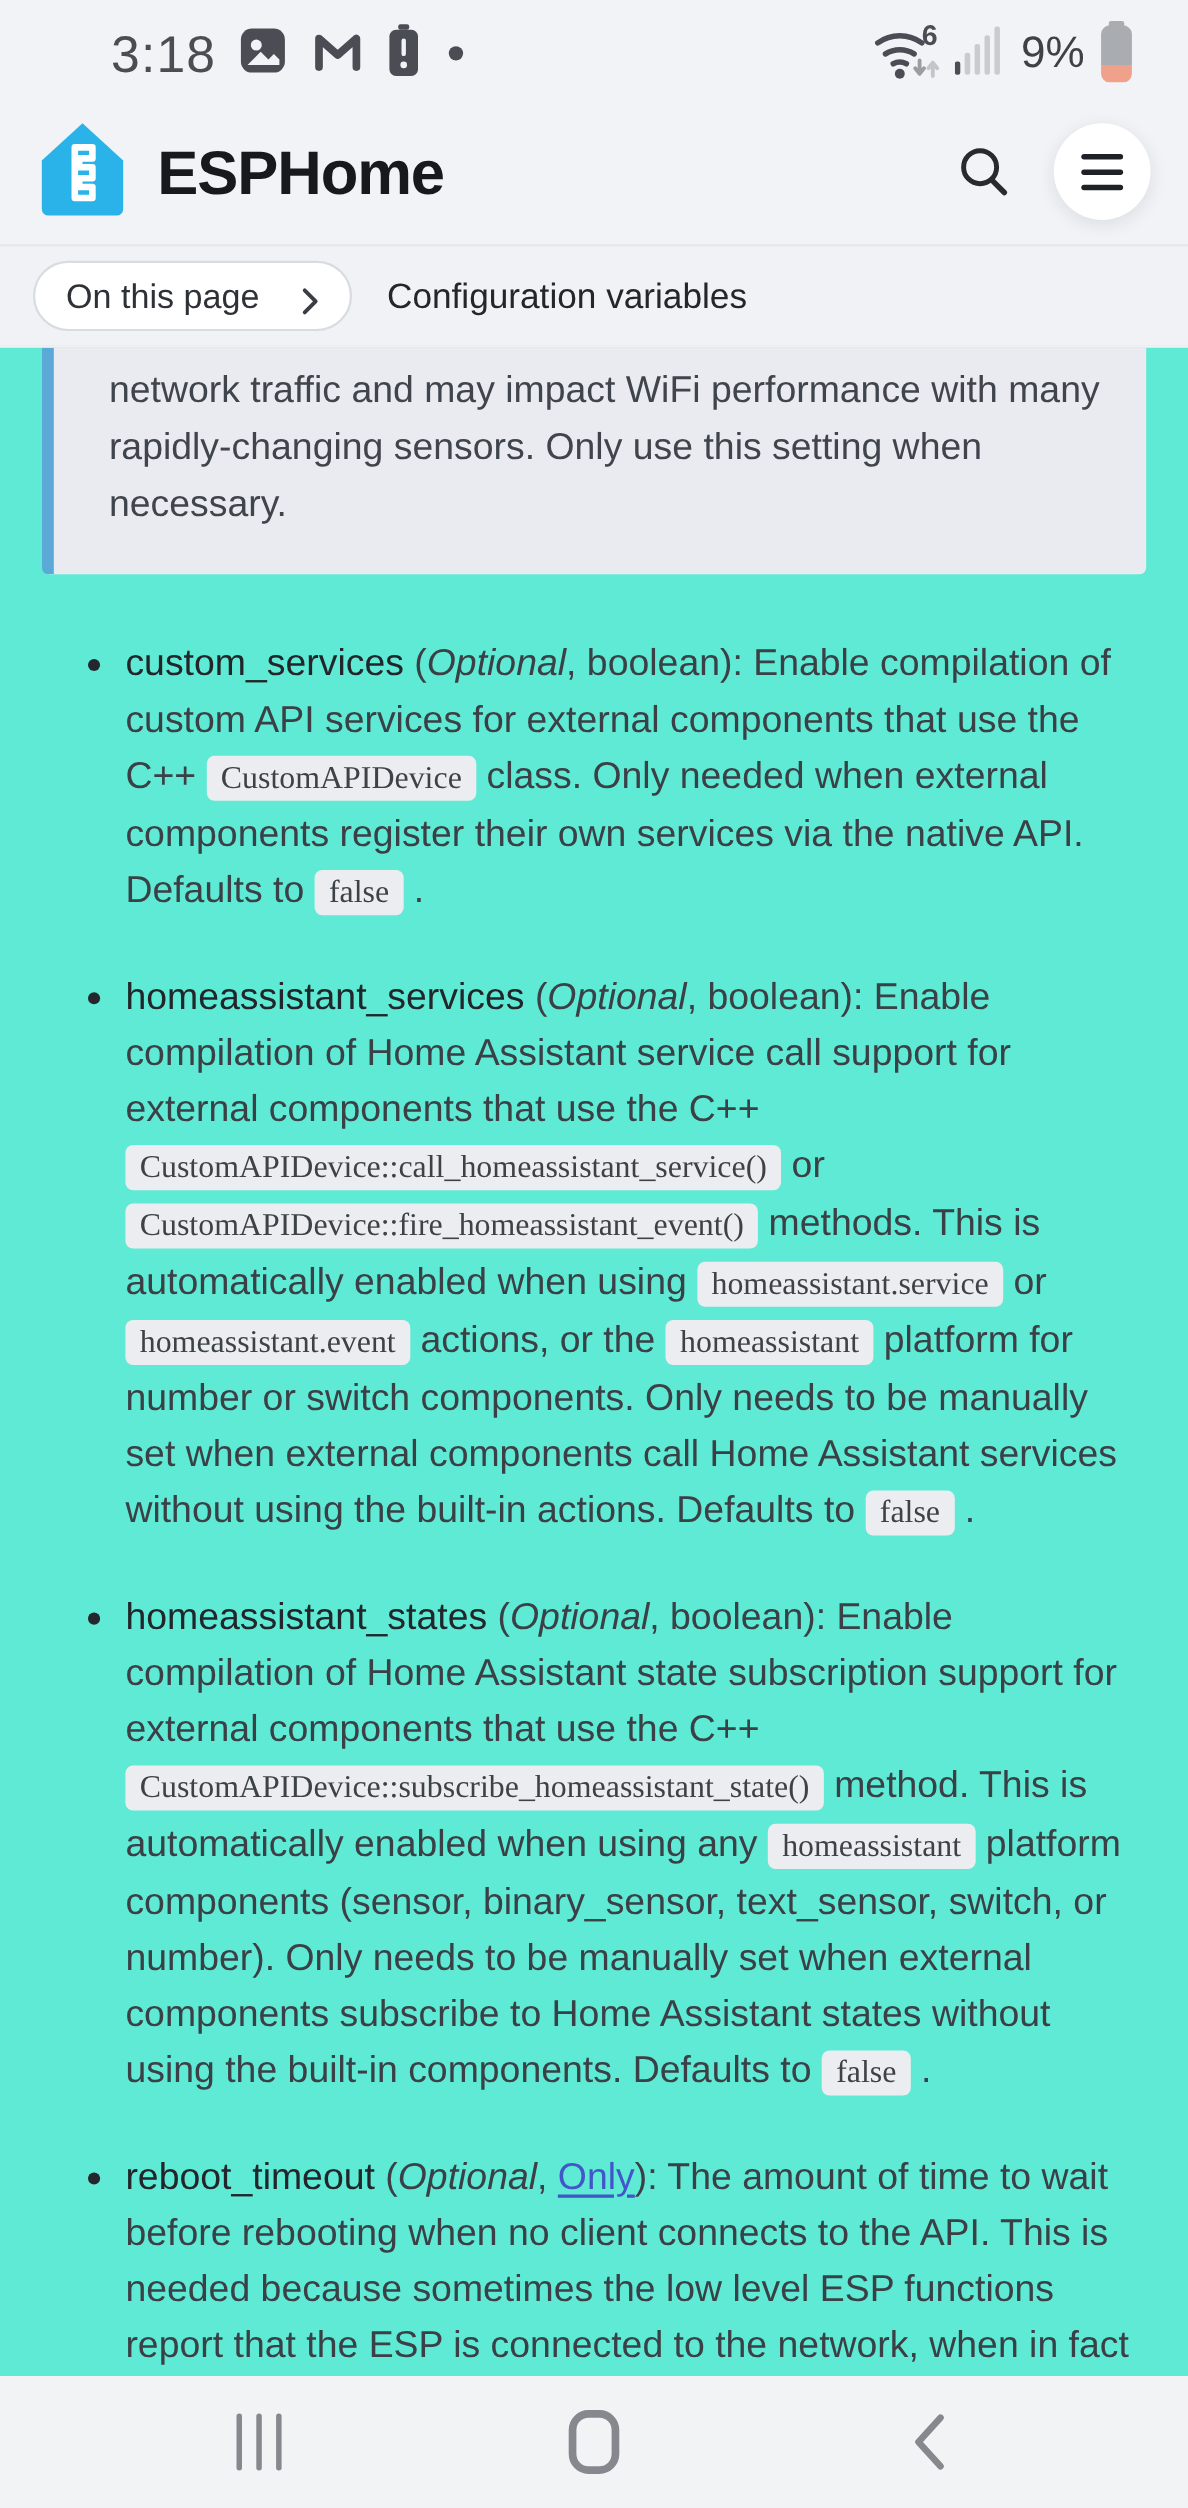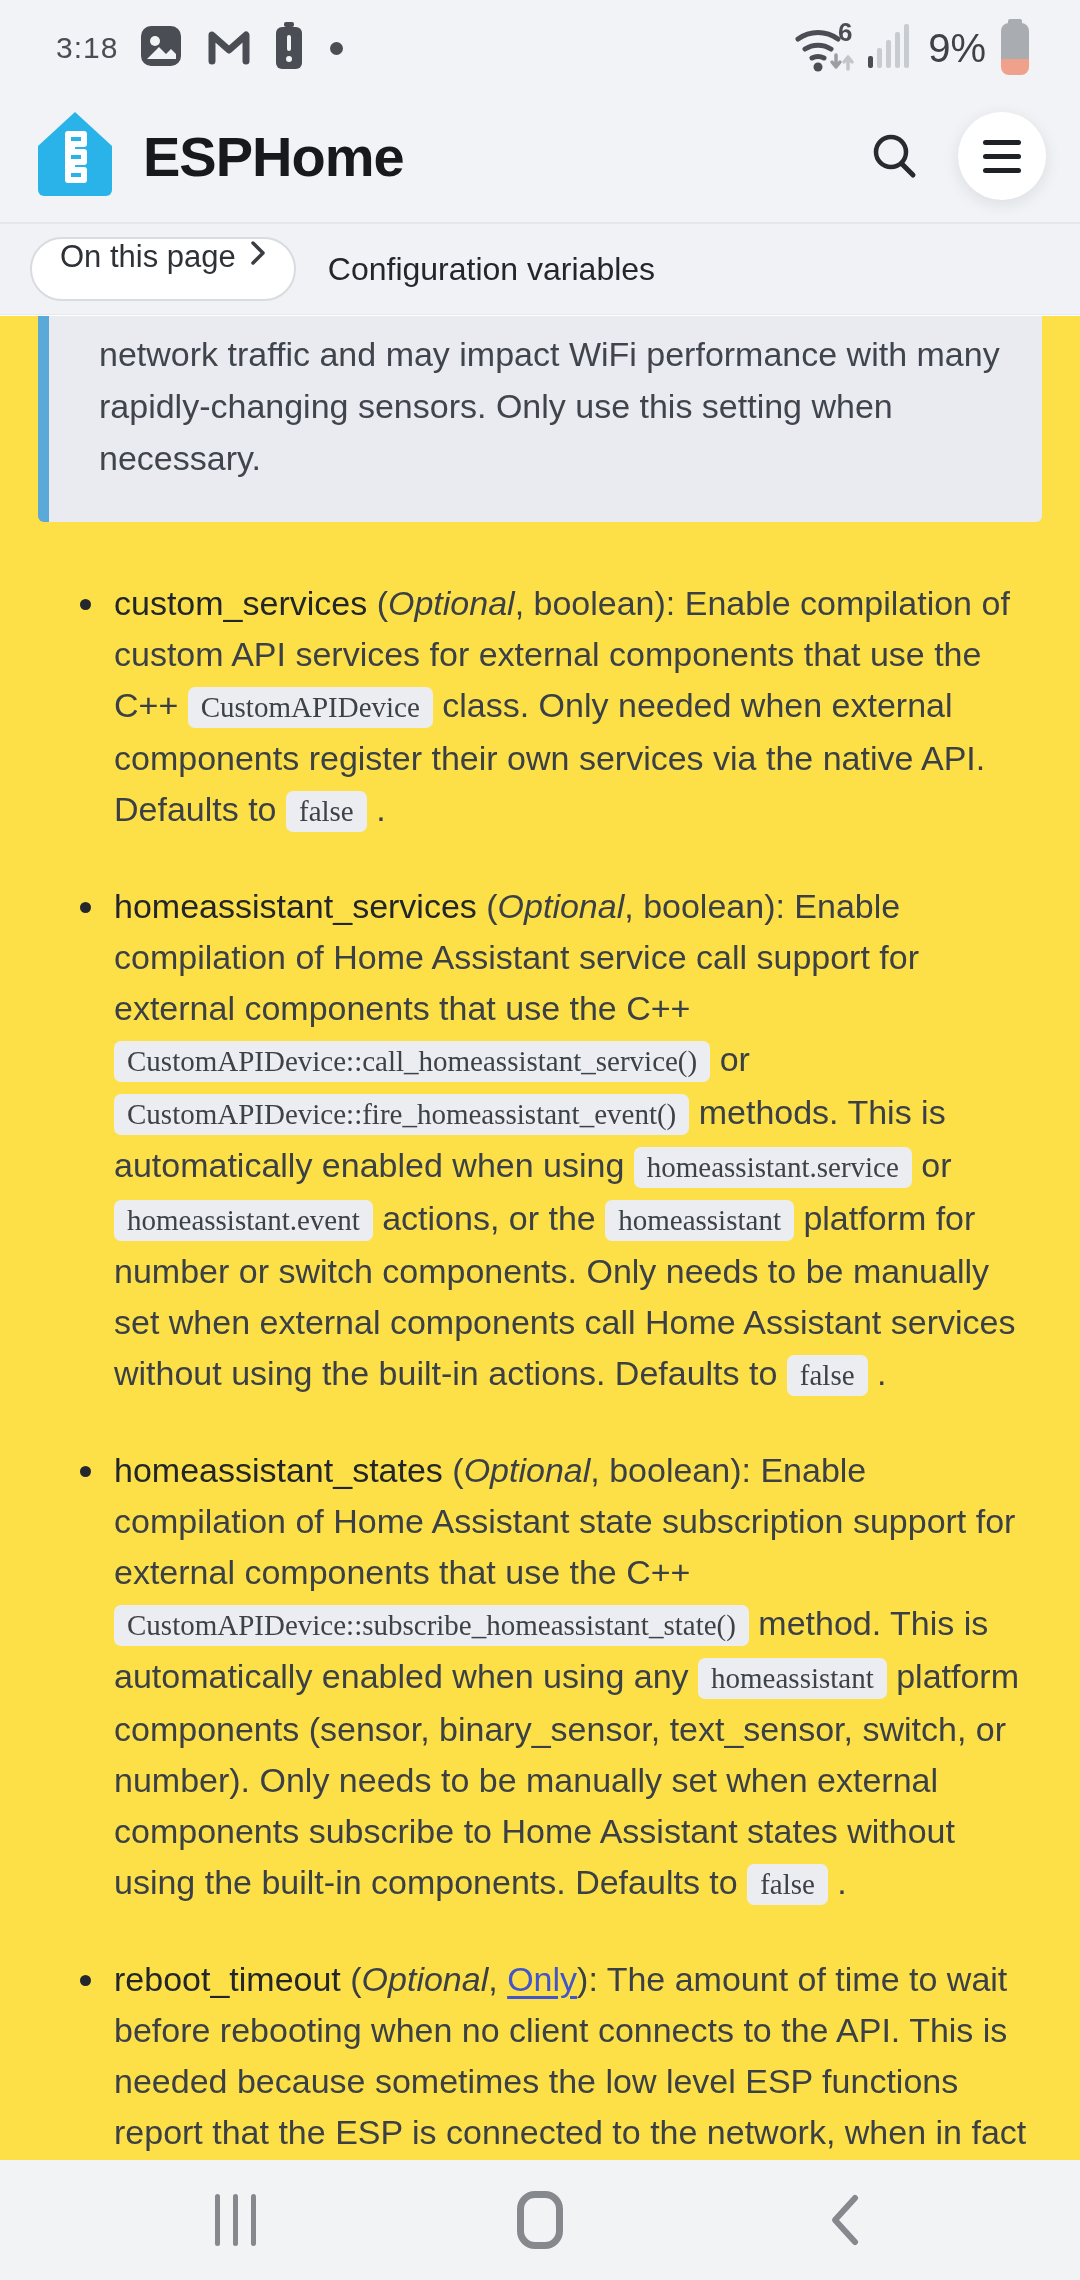--- a/index.html
+++ b/index.html
@@ -5,43 +5,43 @@
   *{box-sizing:border-box;}
   html,body{margin:0;padding:0;}
   body{width:1080px;height:2280px;overflow:hidden;background:#ffffff;position:relative;
        font-family:"Liberation Sans",sans-serif;-webkit-font-smoothing:antialiased;}
 
   
   .statusbar{height:90px;background:#f2f3f6;display:flex;align-items:center;
              justify-content:space-between;padding:6px 46px 0 56px;}
   .sb-left,.sb-right{display:flex;align-items:center;}
   .sb-left{gap:20px;color:#4a4e54;}
-  .sb-time{font-size:30px;color:#4a4e54;letter-spacing:1px;}
+  .sb-time{font-size:47px;color:#4a4e54;letter-spacing:1px;margin-left:45px;}
   .sb-right{gap:10px;color:#4a4e54;}
   .sb-pct{font-size:40px;color:#3e4247;margin-left:6px;}
   .dot{width:13px;height:13px;border-radius:50%;background:#4a4e54;margin-left:6px;}
 
   
   .header{height:132px;background:#f1f3f6;display:flex;align-items:center;padding:0 34px;}
   .app-name{font-size:56px;font-weight:800;color:#17191d;margin-left:27px;letter-spacing:-1px;flex:1;}
   .search-btn{width:70px;height:70px;display:flex;align-items:center;justify-content:center;margin-right:28px;}
   .menu-btn{width:88px;height:88px;border-radius:50%;background:#ffffff;display:flex;flex-direction:column;
             align-items:center;justify-content:center;gap:9px;box-shadow:0 4px 16px rgba(30,40,60,.10);}
   .menu-bar{width:38px;height:5px;border-radius:3px;background:#1e2227;}
 
   
   .subbar{height:93px;background:#f0f2f5;border-top:2px solid #e4e7ea;border-bottom:1px solid #e8eaee;
           display:flex;align-items:center;padding:0 30px;}
   .pill{background:#ffffff;border:2px solid #d8dbe0;border-radius:32px;height:64px;
-        display:flex;align-items:flex-start;padding:0 28px;gap:14px;}
+        display:flex;align-items:flex-end;padding:11px 28px;gap:38px;}
   .pill-label{font-size:31px;color:#2e3237;}
   .section-title{font-size:32px;color:#23262b;margin-left:32px;text-align:right;}
 
   
-  .content{position:absolute;top:316px;left:0;right:0;bottom:0;background:#fde047;overflow:hidden;}
+  .content{position:absolute;top:316px;left:0;right:0;bottom:0;background:#5eead4;overflow:hidden;}
   .note{margin:0 38px 56px 38px;background:#e9ebf1;border-left:11px solid #5ba9d8;
         border-radius:0 0 6px 6px;padding:12px 40px 38px 50px;
         font-size:34px;line-height:52px;color:#40454d;}
   ul.cfg{margin:0;padding:0 42px 0 80px;list-style:none;}
   ul.cfg li{position:relative;font-size:34px;line-height:51px;color:#3b4046;
             margin-bottom:44px;padding-left:34px;}
   ul.cfg li::before{content:"";position:absolute;left:0;top:21px;width:11px;height:11px;
                     border-radius:50%;background:#24282d;}
   ul.cfg li:last-child{margin-bottom:0;}
   li b{color:#22262b;font-weight:400;}

